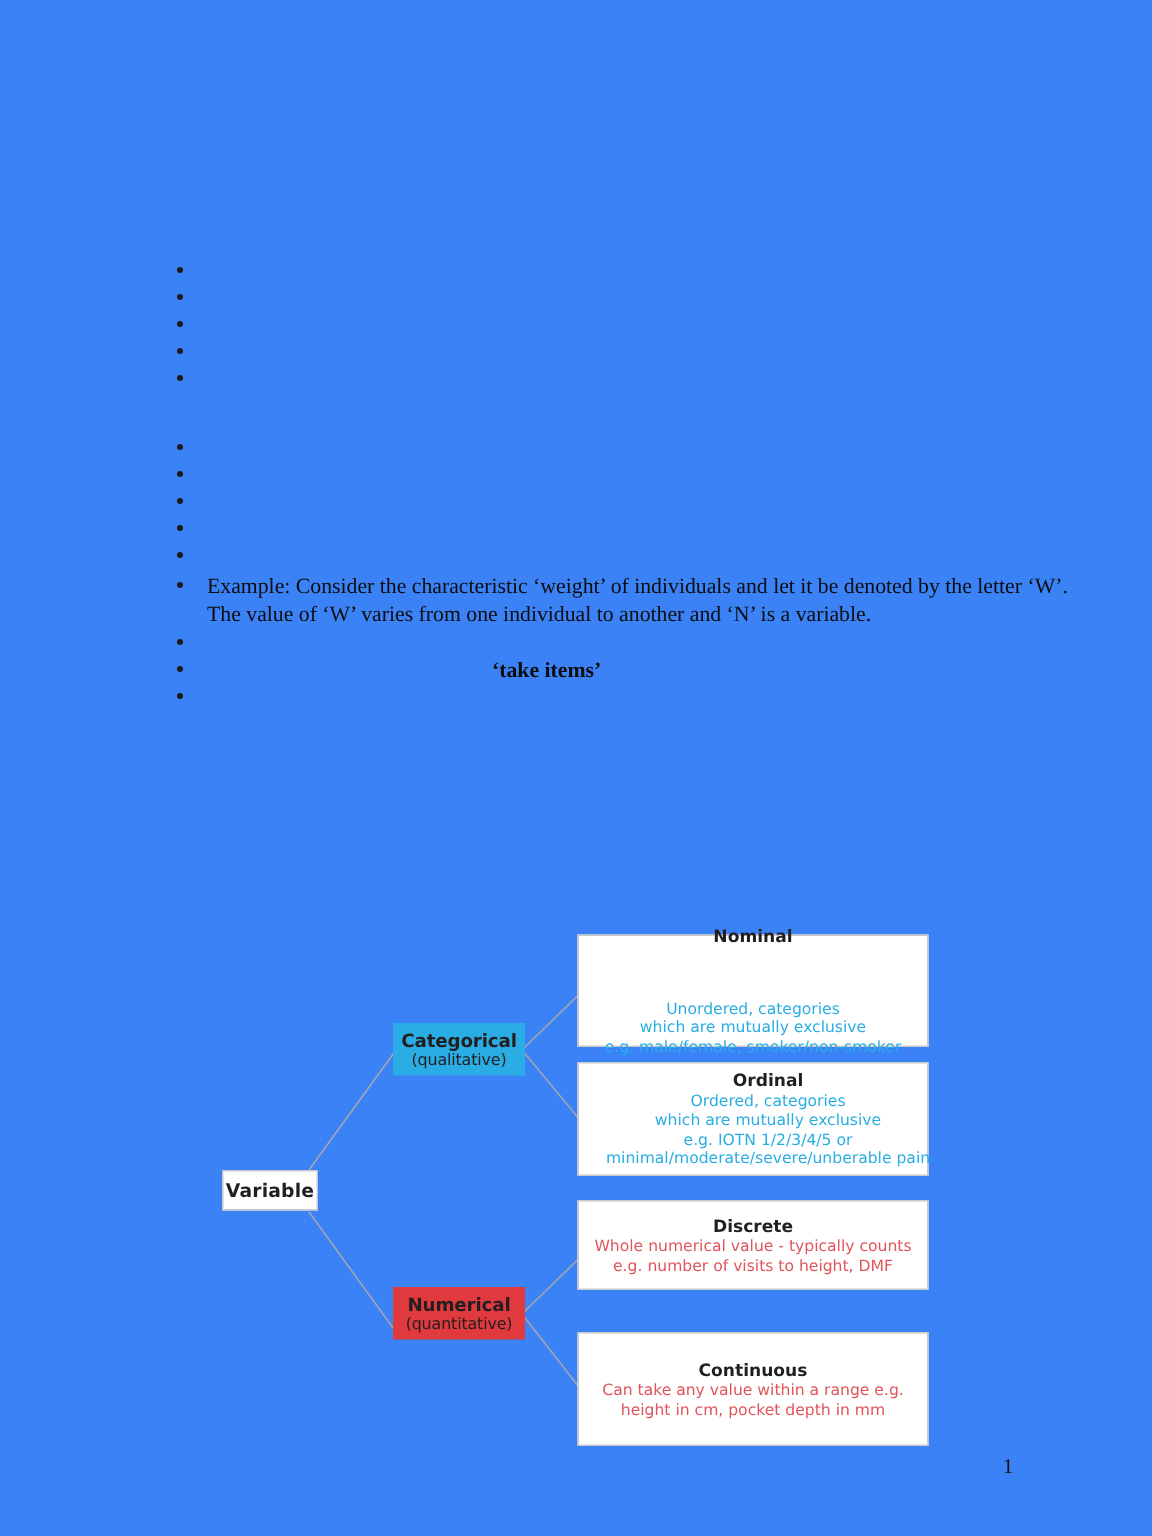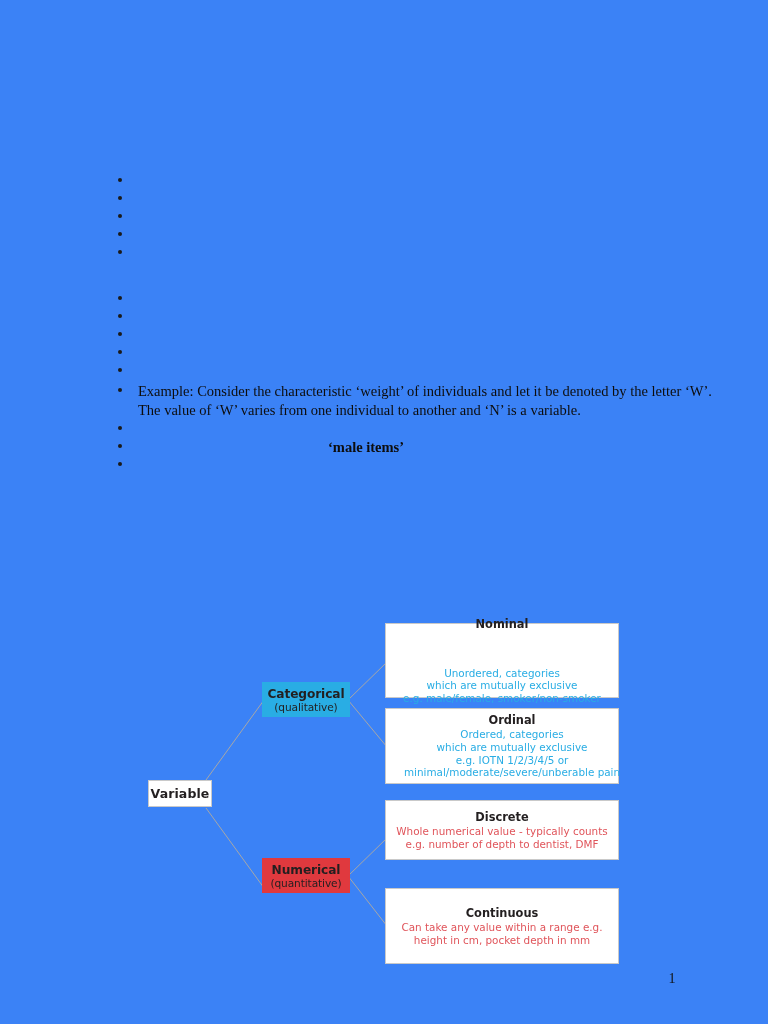--- a/index.html
+++ b/index.html
@@ -229,21 +229,21 @@
       <div class="bullet-row" style="top: 382px;">
         <span class="bullet-dot"></span>
         <span class="bullet-text">Example: Consider the characteristic ‘weight’ of individuals and let it be denoted by the letter ‘W’. The value of ‘W’ varies from one individual to another and ‘N’ is a variable.</span>
       </div>
       <div class="bullet-row" style="top: 420px;">
         <span class="bullet-dot"></span>
         <span class="bullet-text"></span>
       </div>
       <div class="bullet-row" style="top: 438px;">
         <span class="bullet-dot"></span>
-        <span class="bullet-text centeredbold">‘male items’</span>
+        <span class="bullet-text centeredbold">‘take items’</span>
       </div>
       <div class="bullet-row" style="top: 456px;">
         <span class="bullet-dot"></span>
         <span class="bullet-text"></span>
       </div>
     </div>
 
   <div class="diagram">
 
     <svg class="connectors" viewBox="0 0 500 375" xmlns="http://www.w3.org/2000/svg">
@@ -287,21 +287,21 @@
           <div class="leaf-line">which are mutually exclusive</div>
           <div class="leaf-line">e.g. IOTN 1/2/3/4/5 or</div>
           <div class="leaf-line">minimal/moderate/severe/unberable pain</div>
         </div>
     </div>
 
     <div class="leaf leaf-red leaf-discrete">
       <span class="leaf-title">Discrete</span>
       <div class="leaf-body">
           <div class="leaf-line">Whole numerical value - typically counts</div>
-          <div class="leaf-line">e.g. number of depth to dentist, DMF</div>
+          <div class="leaf-line">e.g. number of visits to height, DMF</div>
         </div>
     </div>
 
     <div class="leaf leaf-red leaf-continuous">
       <span class="leaf-title">Continuous</span>
       <div class="leaf-body">
           <div class="leaf-line">Can take any value within a range e.g.</div>
           <div class="leaf-line">height in cm, pocket depth in mm</div>
         </div>
     </div>

